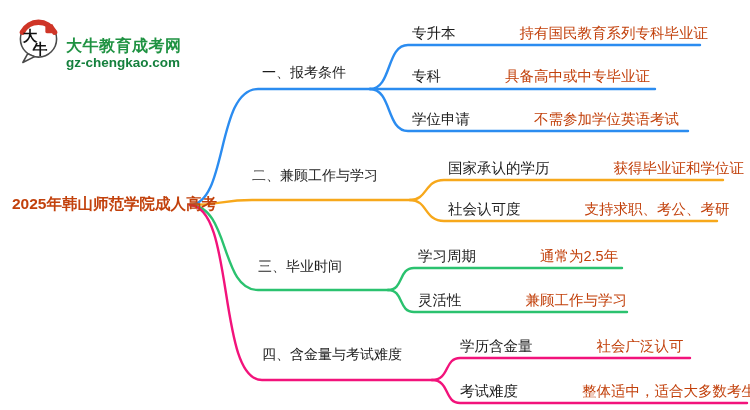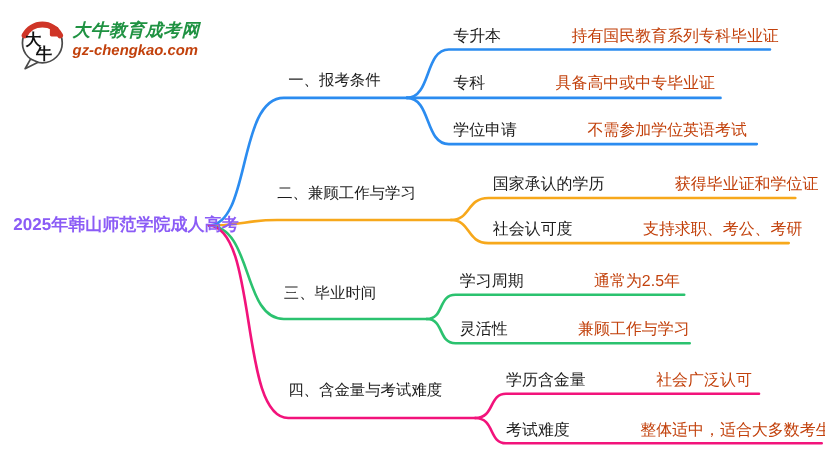--- a/index.html
+++ b/index.html
@@ -6,28 +6,28 @@
   .stage{
     position:relative;width:750px;height:410px;background:#ffffff;overflow:hidden;
     font-family:"Liberation Sans","DejaVu Sans",sans-serif;color:#1c1c1c;
   }
   .lines{position:absolute;left:0;top:0;width:750px;height:410px;}
   .lines path{fill:none;stroke-width:2.4;stroke-linecap:round;}
 
   
   .logo{position:absolute;left:16px;top:16px;display:flex;align-items:flex-start;}
   .logo-icon{width:45px;height:48px;}
-  .logo-text{margin-left:5px;margin-top:3px;font-style:italic;}
+  .logo-text{margin-left:5px;margin-top:20px;}
   .logo-title{font-size:16px;font-weight:bold;color:#1f9242;letter-spacing:0.5px;line-height:19px;}
-  .logo-url{font-size:13.5px;font-weight:bold;color:#c2410c;line-height:16px;}
+  .logo-url{font-size:13.5px;font-weight:bold;color:#15803d;line-height:16px;}
 
   
   .root{
     position:absolute;left:12px;top:194px;width:180px;
-    font-size:15.5px;font-weight:600;color:#8b5cf6;white-space:nowrap;
+    font-size:15.5px;font-weight:600;color:#c2410c;white-space:nowrap;
   }
 
   
   .blabel{
     position:absolute;font-size:14px;color:#1c1c1c;text-align:left;white-space:nowrap;
     line-height:19px;
   }
 
   
   .row{

